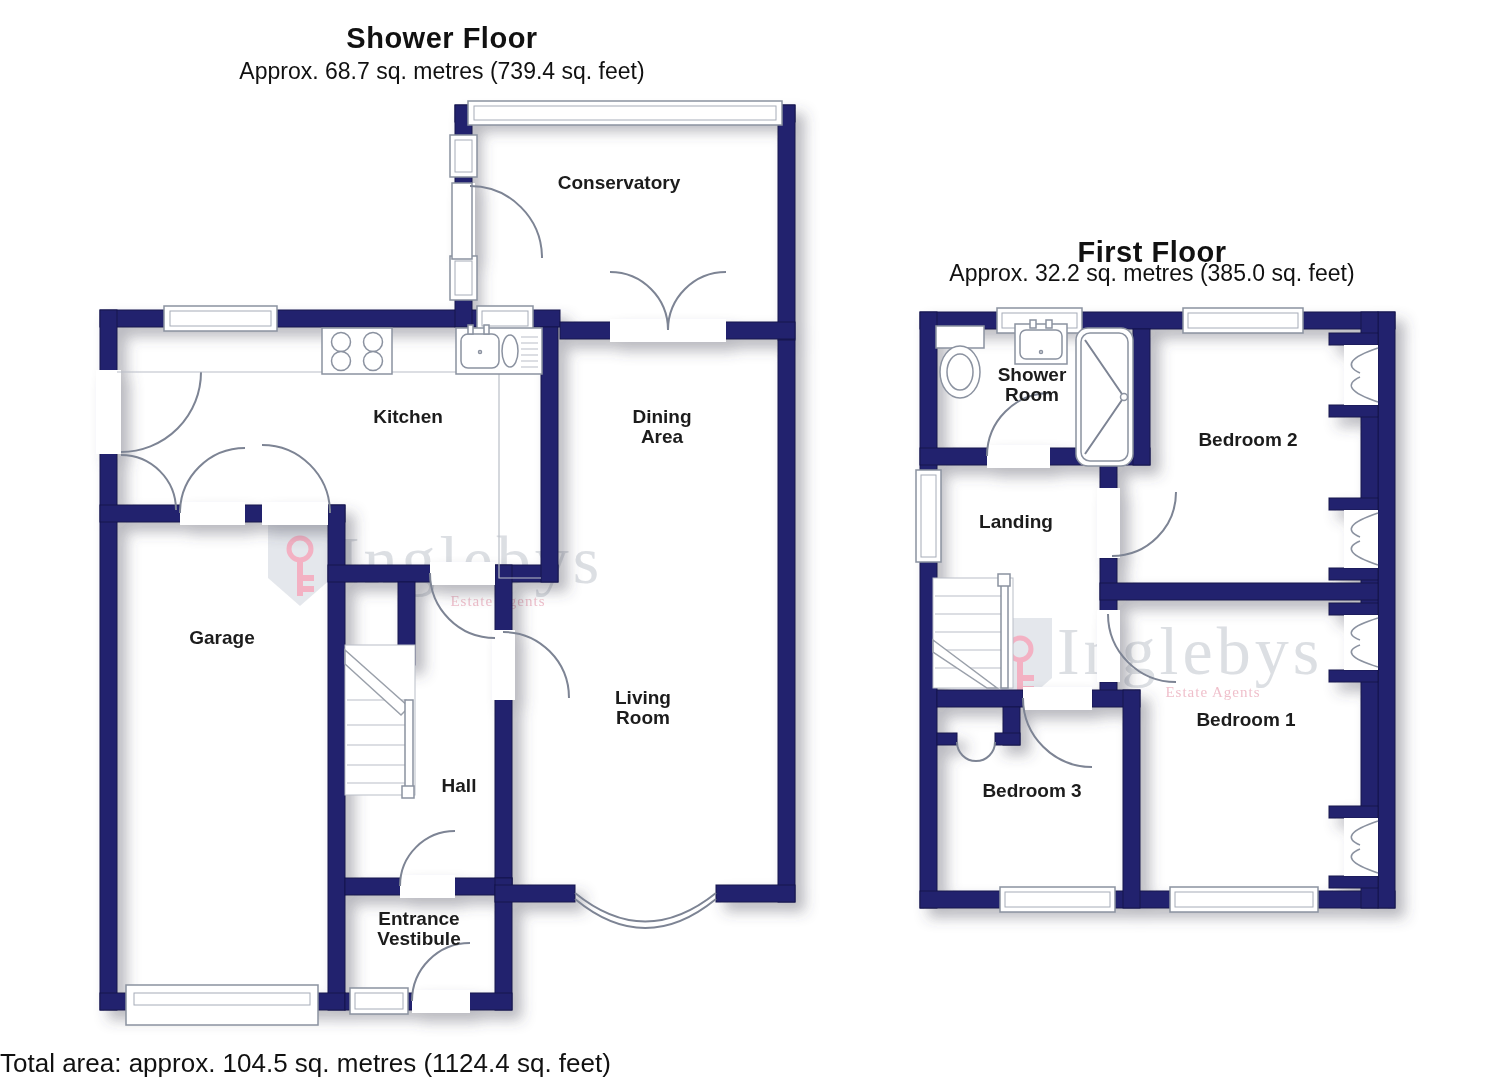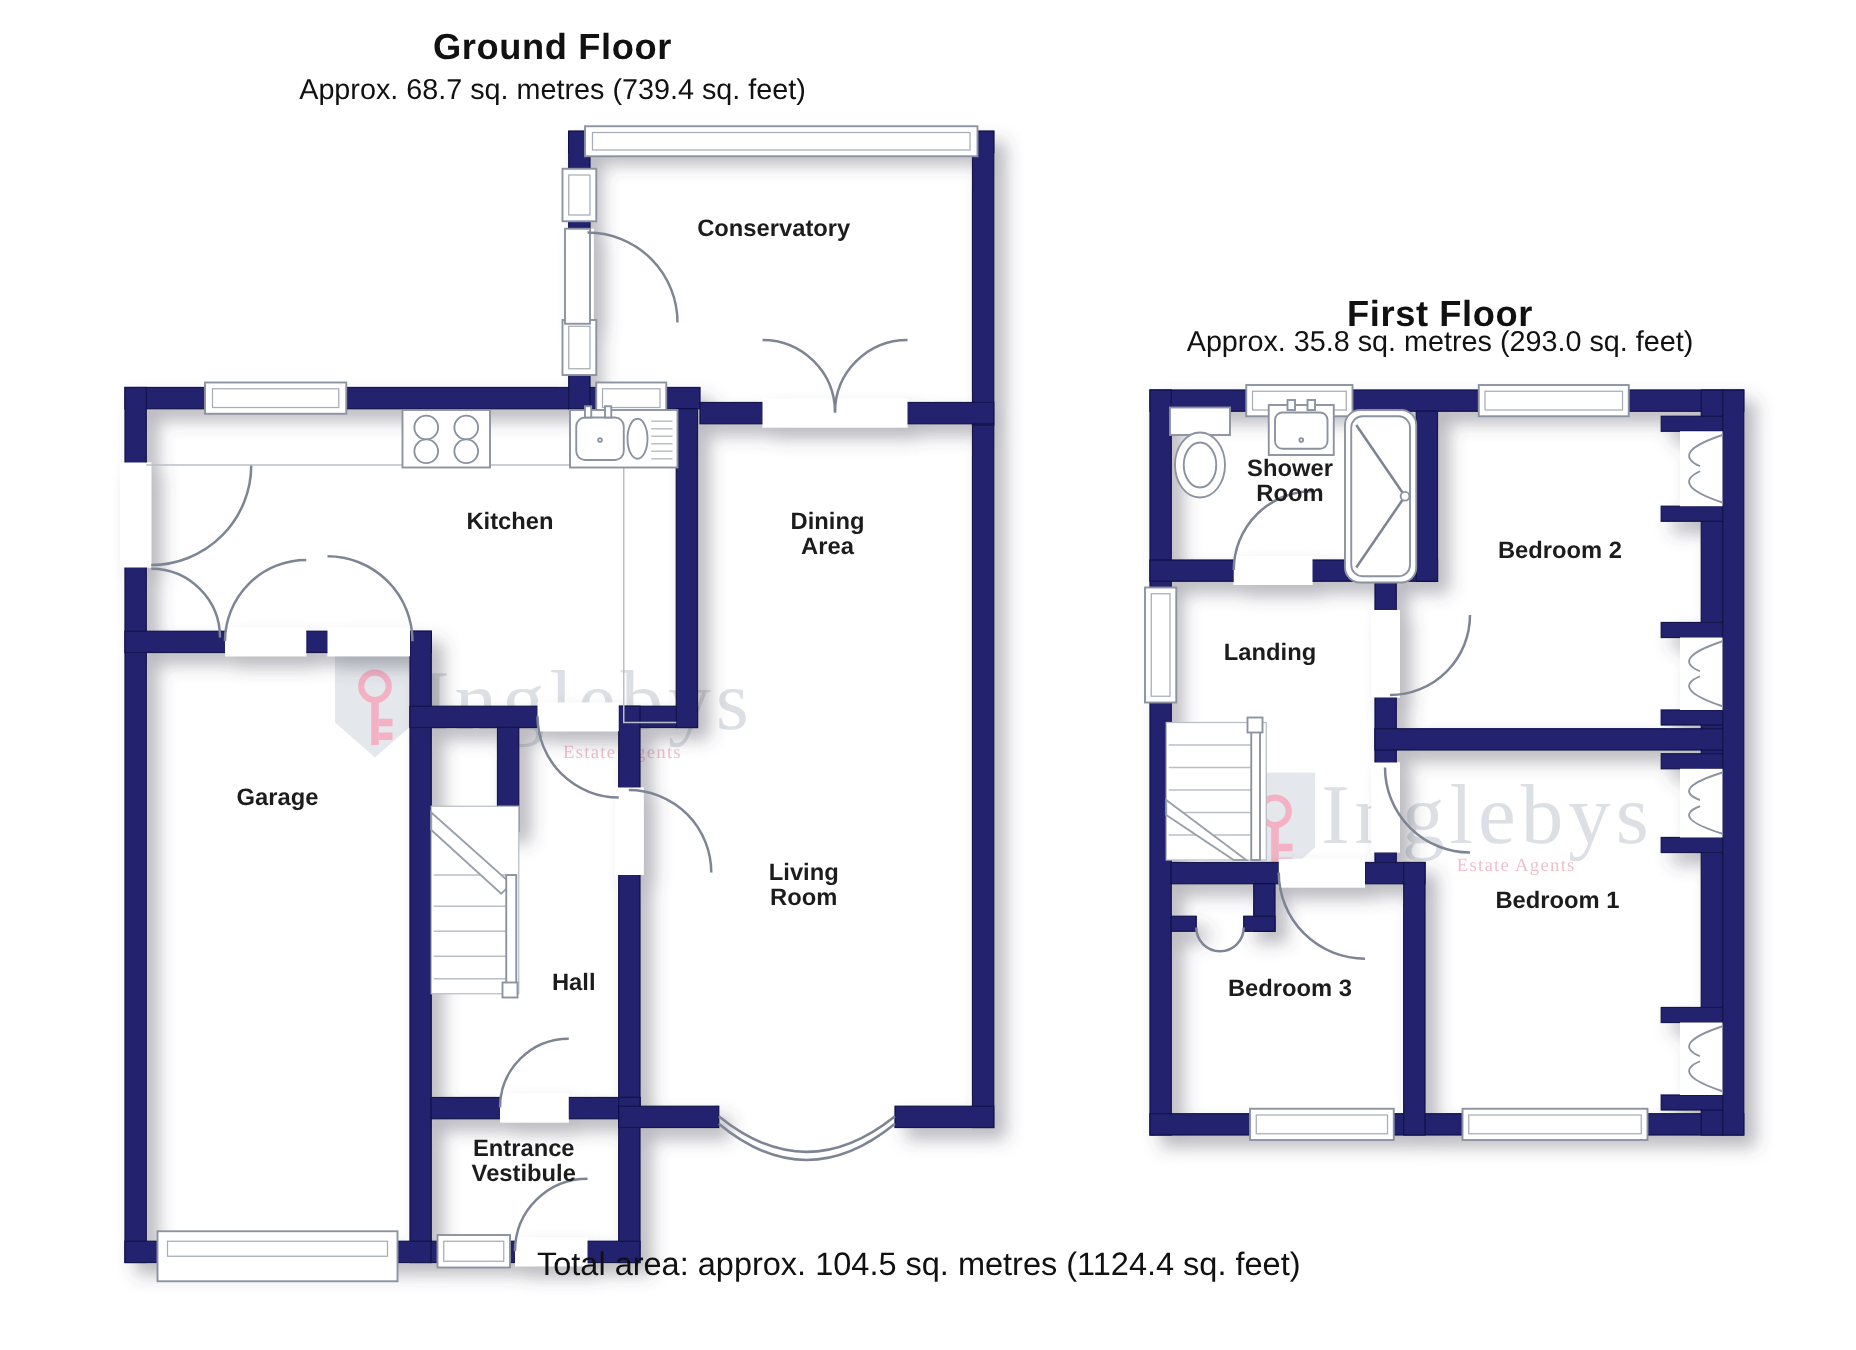--- a/index.html
+++ b/index.html
@@ -1,20 +1,20 @@
 <!DOCTYPE html>
 <html><head>
 <meta charset="utf-8">
 <style>
   html,body{margin:0;padding:0;background:#fff;}
   .canvas{position:relative;width:1485px;height:1080px;background:#ffffff;overflow:hidden;
           font-family:"Liberation Sans",sans-serif;color:#111;}
   .title{position:absolute;text-align:center;font-weight:bold;font-size:29px;letter-spacing:.5px;}
   .sub{position:absolute;text-align:center;font-size:23px;}
-  .footer{position:absolute;left:0;top:996px;width:1470px;text-align:center;font-size:26px;}
+  .footer{position:absolute;left:0;top:1048px;width:1470px;text-align:left;font-size:26px;}
   .t-gf{left:237px;top:22px;width:410px}
   .s-gf{left:237px;top:58px;width:410px}
   .t-ff{left:947px;top:236px;width:410px}
   .s-ff{left:947px;top:260px;width:410px}
   svg{position:absolute;left:0;top:0;}
   .w{fill:#23236e;stroke:#12124d;stroke-width:1;}
   .gap{fill:#ffffff;stroke:none;}
   .win{fill:#ffffff;stroke:#8b92a0;stroke-width:1.5;}
   .wini{fill:none;stroke:#a6acb8;stroke-width:1;}
   .arc{fill:none;stroke:#7d8494;stroke-width:2;}
@@ -22,24 +22,24 @@
   .thin{fill:none;stroke:#b9bec7;stroke-width:1.2;}
   .lbl{font-family:"Liberation Sans",sans-serif;font-weight:bold;font-size:19px;fill:#1c1c1c;text-anchor:middle;}
   .wm-brand{font-family:"Liberation Serif",serif;font-size:68px;letter-spacing:4px;fill:#d9dce1;text-anchor:middle;}
   .wm-tag{font-family:"Liberation Serif",serif;font-size:15px;letter-spacing:1px;fill:#eeb9c6;text-anchor:middle;}
 </style>
 </head>
 <body>
 
 <div class="canvas">
 
-  <div class="title t-gf">Ground Floor</div>
+  <div class="title t-gf">Shower Floor</div>
   <div class="sub s-gf">Approx. 68.7 sq. metres (739.4 sq. feet)</div>
   <div class="title t-ff">First Floor</div>
-  <div class="sub s-ff">Approx. 35.8 sq. metres (293.0 sq. feet)</div>
+  <div class="sub s-ff">Approx. 32.2 sq. metres (385.0 sq. feet)</div>
 
   <svg width="1485" height="1080" viewBox="0 0 1485 1080">
     <defs>
       <filter id="ws" x="-20%" y="-20%" width="140%" height="140%">
         <feDropShadow dx="9" dy="9" stdDeviation="7" flood-color="#4a4a55" flood-opacity="0.38"></feDropShadow>
       </filter>
     </defs>
 
     <g opacity="0.9">
       <path d="M268 518 h64 v60 l-32 28 l-32 -28 Z" fill="#e2e5ea"></path>

